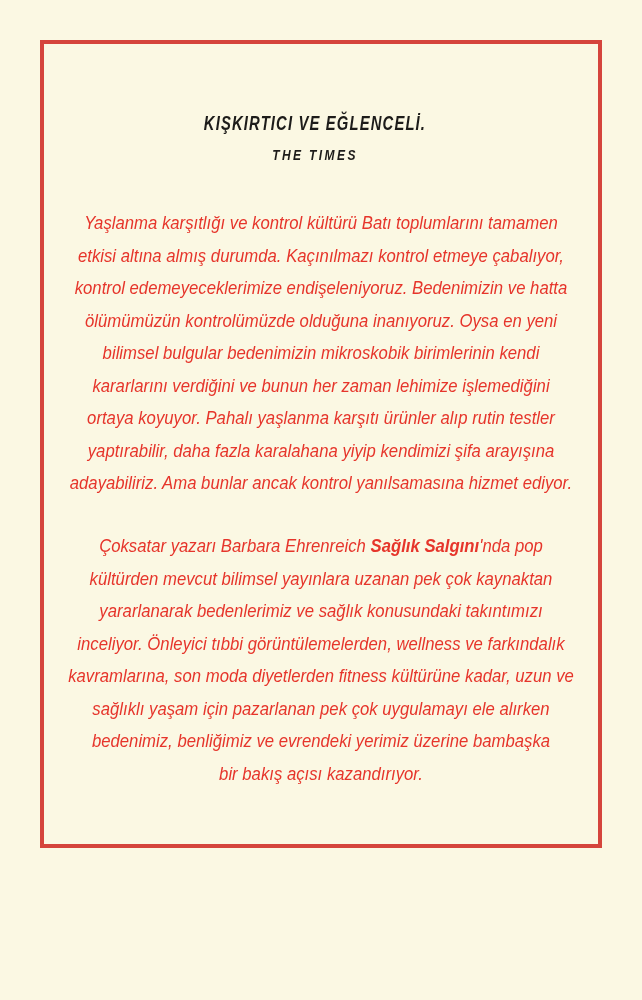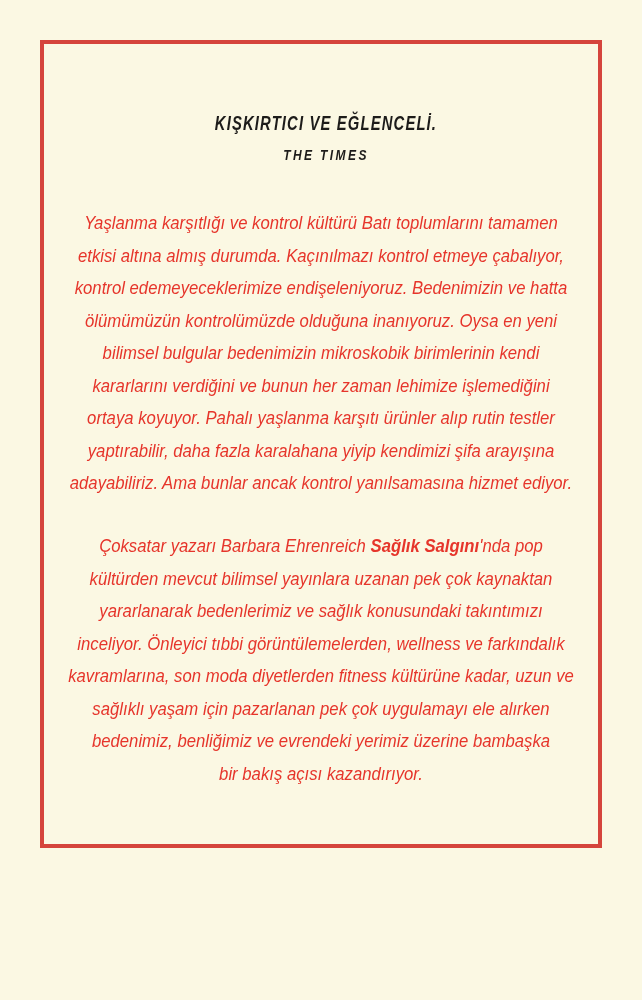--- a/index.html
+++ b/index.html
@@ -11,21 +11,21 @@
     font-family:"Liberation Sans", sans-serif;
   }
   .border-frame{
     position:absolute;left:40px;top:40px;
     width:562px;height:808px;
     border:4px solid #d5453c;
     box-sizing:border-box;
   }
   
   .quote-block{
-    position:absolute;left:11px;top:112px;width:630px;
+    position:absolute;left:0;top:112px;width:630px;
     text-align:center;color:#1d1c1a;
   }
   .quote-text{
     font-size:19.5px;font-weight:700;font-style:italic;
     letter-spacing:1.5px;
     transform:scaleX(0.76);transform-origin:50% 0;
     white-space:nowrap;
   }
   .quote-source{
     margin-top:11px;

